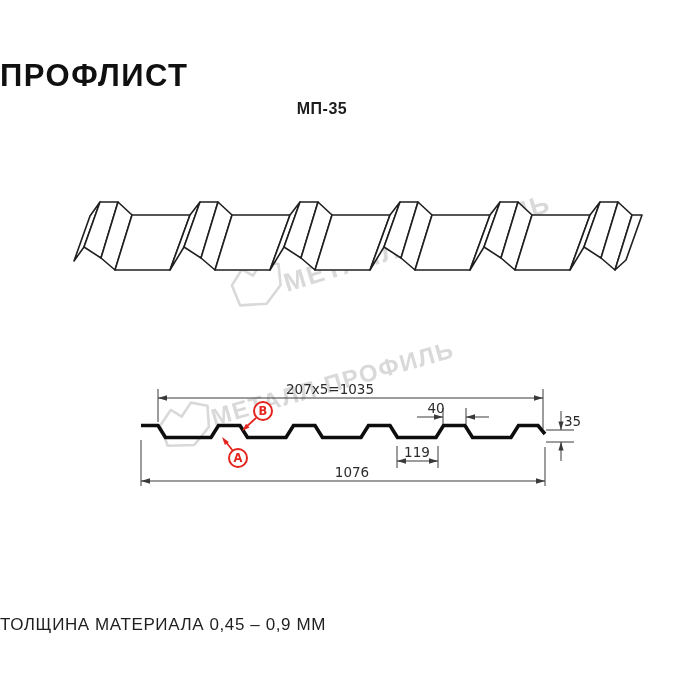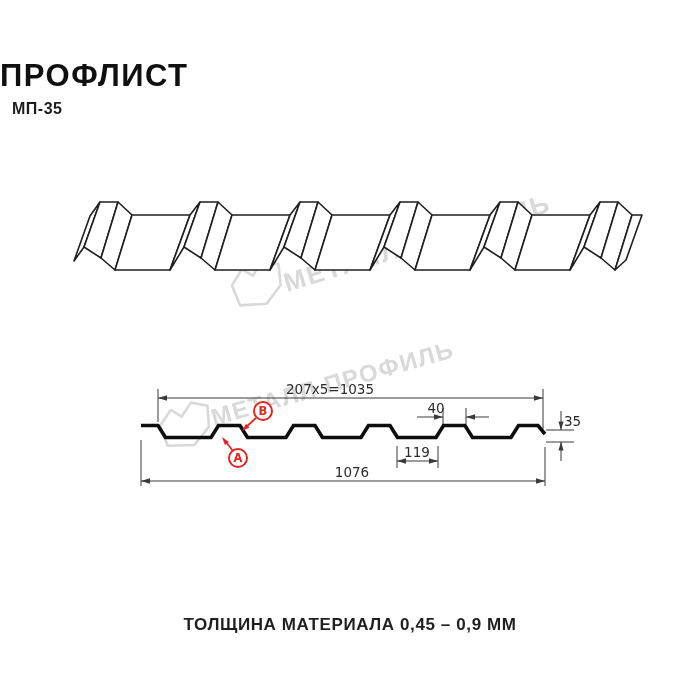--- a/index.html
+++ b/index.html
@@ -1,24 +1,24 @@
 <!DOCTYPE html>
 <html><head>
 <meta charset="utf-8">
 <style>
   html,body{margin:0;padding:0;}
   body{width:700px;height:700px;background:#ffffff;position:relative;overflow:hidden;
        font-family:"Liberation Sans", sans-serif;}
   .stage{position:absolute;left:0;top:0;width:700px;height:700px;}
   .title{position:absolute;left:0;top:58px;width:700px;
          font-size:31px;font-weight:800;letter-spacing:1.5px;color:#101010;}
-  .subtitle{position:absolute;left:12px;top:100px;width:636px;
+  .subtitle{position:absolute;left:4px;top:100px;width:636px;text-align:center;
          font-size:16px;font-weight:600;letter-spacing:0.5px;color:#1c1c1c;}
-  .footer{position:absolute;left:0;top:615px;width:700px;text-align:center;
-         font-size:17px;font-weight:700;letter-spacing:0.6px;color:#1f1f1f;}
+  .footer{position:absolute;left:0;top:615px;width:700px;text-align:left;
+         font-size:17px;font-weight:400;letter-spacing:0.6px;color:#1f1f1f;}
   svg{position:absolute;left:0;top:0;}
   .wm{fill:#d9d9d9;font-weight:700;font-size:26px;letter-spacing:2px;}
   .wm2{font-size:24px;letter-spacing:1.5px;}
   .wm-logo{fill:none;stroke:#d9d9d9;stroke-width:2.6;stroke-linejoin:round;}
   .face{fill:#ffffff;stroke:#1f1f1f;stroke-width:1.6;stroke-linejoin:round;}
   .prof{fill:none;stroke:#0d0d0d;stroke-width:3.6;stroke-linejoin:miter;}
   .dim{stroke:#3a3a3a;stroke-width:1;fill:none;}
   .dimarrow{fill:#3a3a3a;stroke:none;}
   .dimtext{fill:#2b2b2b;font-size:13.5px;font-family:"DejaVu Sans", sans-serif;}
   .red{stroke:#e3251d;stroke-width:1.7;fill:none;}

